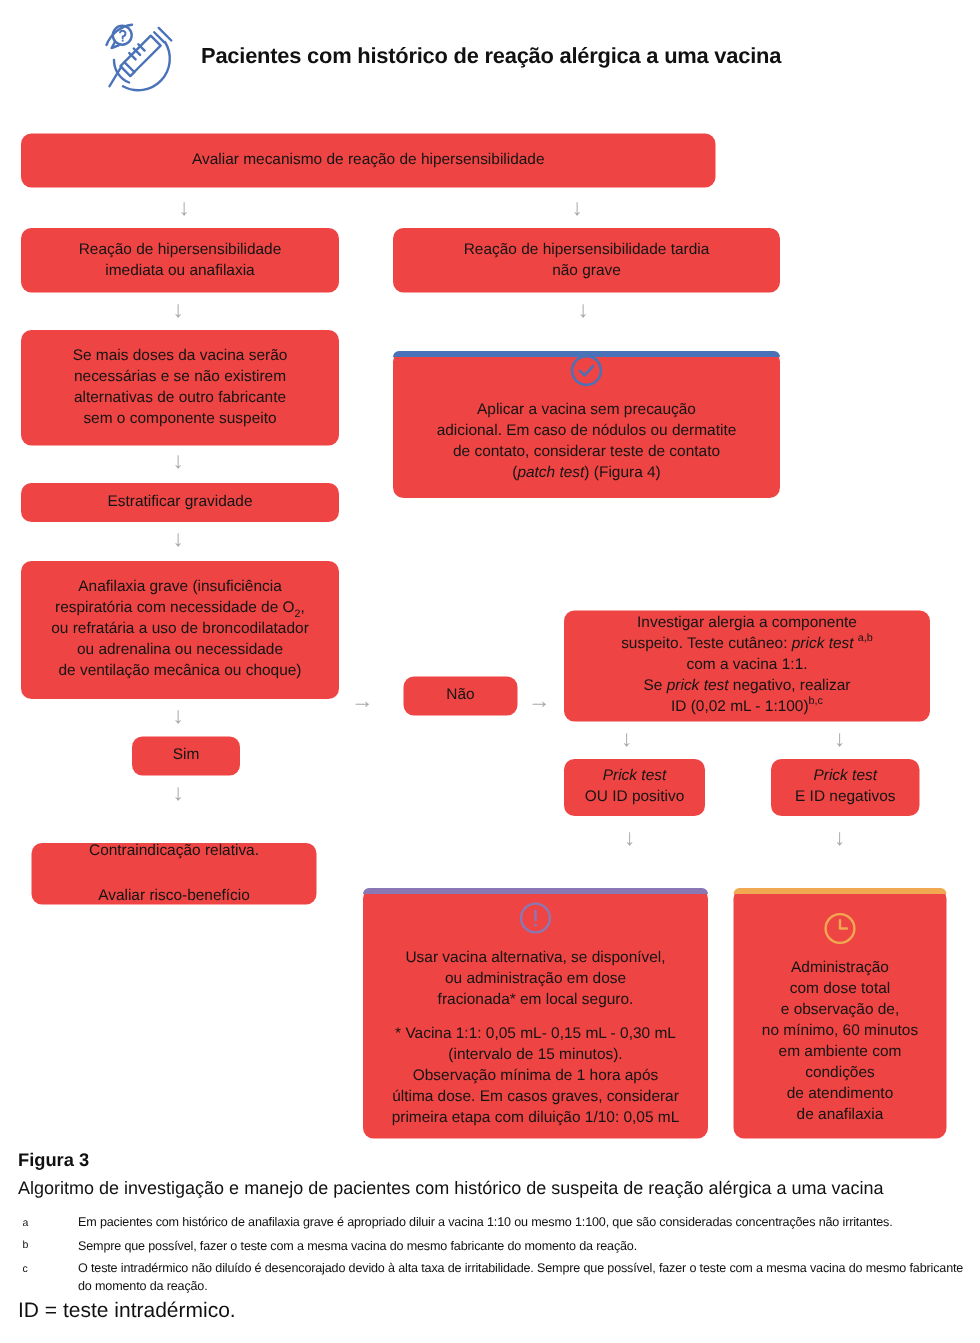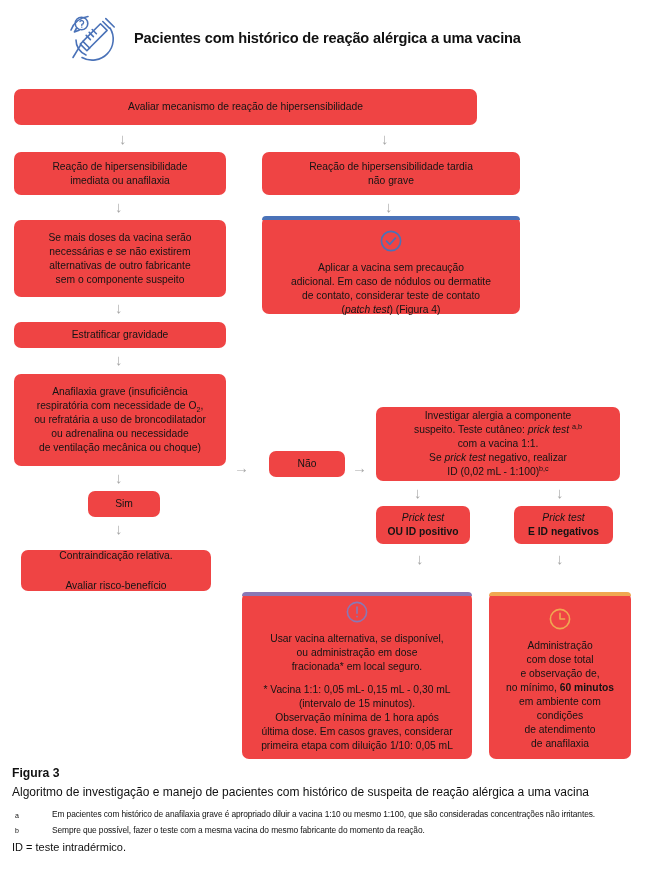--- a/index.html
+++ b/index.html
@@ -74,21 +74,21 @@
   .arrow {
     position: absolute;
     color: #a8a8a8;
     font-size: 15px;
     line-height: 1;
     user-select: none;
   }
   .arrow-v::before { content: "\2193"; }
   .arrow-h::before { content: "\2192"; }
   .em { font-style: italic; }
-  .bd { font-weight: bold; }
+  .bd { font-weight: normal; }
   sup { font-size: 7.2px; vertical-align: super; line-height: 0; text-align: center; }
   sub { font-size: 7.2px; vertical-align: sub; line-height: 0; }
 
   
   .caption-wrap {
     position: absolute;
     left: 12px;
     right: 6px;
     top: 748px;
     margin-top: 18px;
@@ -116,21 +116,21 @@
   .fn-marker {
     flex: 0 0 16px;
     padding-left: 3px;
     box-sizing: border-box;
     font-size: 7px;
     vertical-align: super;
     padding-top: 0.5px;
   }
   .fn-text { flex: 1; letter-spacing: -0.1px; padding-left: 24px; }
   .abbrev {
-    font-size: 11px;
+    font-size: 14px;
     line-height: 12px;
     color: #111;
     margin-top: 4px;
   }
 </style>
 </head>
 <body>
 
 <div class="header">
   <span class="header-icon">
@@ -175,21 +175,21 @@
   <div class="arrow arrow-v" style="left:115px; top:133px;"></div>
   <div class="arrow arrow-v" style="left:385px; top:133px;"></div>
 
   <div class="node" style="left:14px; top:154px; width:212px; height:77px;">
     <p>Se mais doses da vacina serão</p>
     <p>necessárias e se não existirem</p>
     <p>alternativas de outro fabricante</p>
     <p>sem o componente suspeito</p>
   </div>
 
-  <div class="node" style="left:262px; top:150px; width:258px; height:98px; justify-content:flex-start; padding-top:12px;">
+  <div class="node" style="left:262px; top:168px; width:258px; height:98px; justify-content:flex-start; padding-top:0;">
     <span class="accent-top" style="background:#4a72b8;"></span>
     <span class="badge-icon">
       <svg viewBox="0 0 26 26" width="26" height="26" fill="none" stroke="#4a72b8" stroke-width="1.7" stroke-linecap="round" stroke-linejoin="round">
         <circle cx="13" cy="13" r="9.6"></circle>
         <path d="M8.6 13.2 l3.1 3.1 5.7 -6.2"></path>
       </svg>
     </span>
     <p>Aplicar a vacina sem precaução</p>
     <p>adicional. Em caso de nódulos ou dermatite</p>
     <p>de contato, considerar teste de contato</p>
@@ -230,21 +230,21 @@
   <div class="arrow arrow-v" style="left:556px; top:419px;"></div>
 
   <div class="arrow arrow-v" style="left:115px; top:404px;"></div>
 
   <div class="node" style="left:88px; top:425px; width:72px; height:26px;">
     <p>Sim</p>
   </div>
 
   <div class="arrow arrow-v" style="left:115px; top:455px;"></div>
 
-  <div class="node" style="left:21px; top:484px; width:190px; height:41px;gap:16px;">
+  <div class="node" style="left:21px; top:496px; width:190px; height:41px;gap:16px;">
     <p>Contraindicação relativa.</p>
     <p>Avaliar risco-benefício</p>
   </div>
 
   <div class="node" style="left:376px; top:440px; width:94px; height:38px;">
     <p class="em">Prick test</p>
     <p class="bd">OU ID positivo</p>
   </div>
 
   <div class="node" style="left:514px; top:440px; width:99px; height:38px;">
@@ -300,16 +300,20 @@
 
   <div class="footnotes">
     <div class="footnote">
       <span class="fn-marker">a</span>
       <span class="fn-text">Em pacientes com histórico de anafilaxia grave é apropriado diluir a vacina 1:10 ou mesmo 1:100, que são consideradas concentrações não irritantes.</span>
     </div>
     <div class="footnote">
       <span class="fn-marker">b</span>
       <span class="fn-text">Sempre que possível, fazer o teste com a mesma vacina do mesmo fabricante do momento da reação.</span>
     </div>
+    <div class="footnote">
+      <span class="fn-marker">c</span>
+      <span class="fn-text">O teste intradérmico não diluído é desencorajado devido à alta taxa de irritabilidade. Sempre que possível, fazer o teste com a mesma vacina do mesmo fabricante do momento da reação.</span>
+    </div>
   </div>
 
   <p class="abbrev">ID = teste intradérmico.</p>
 </div>
 
 </body></html>

